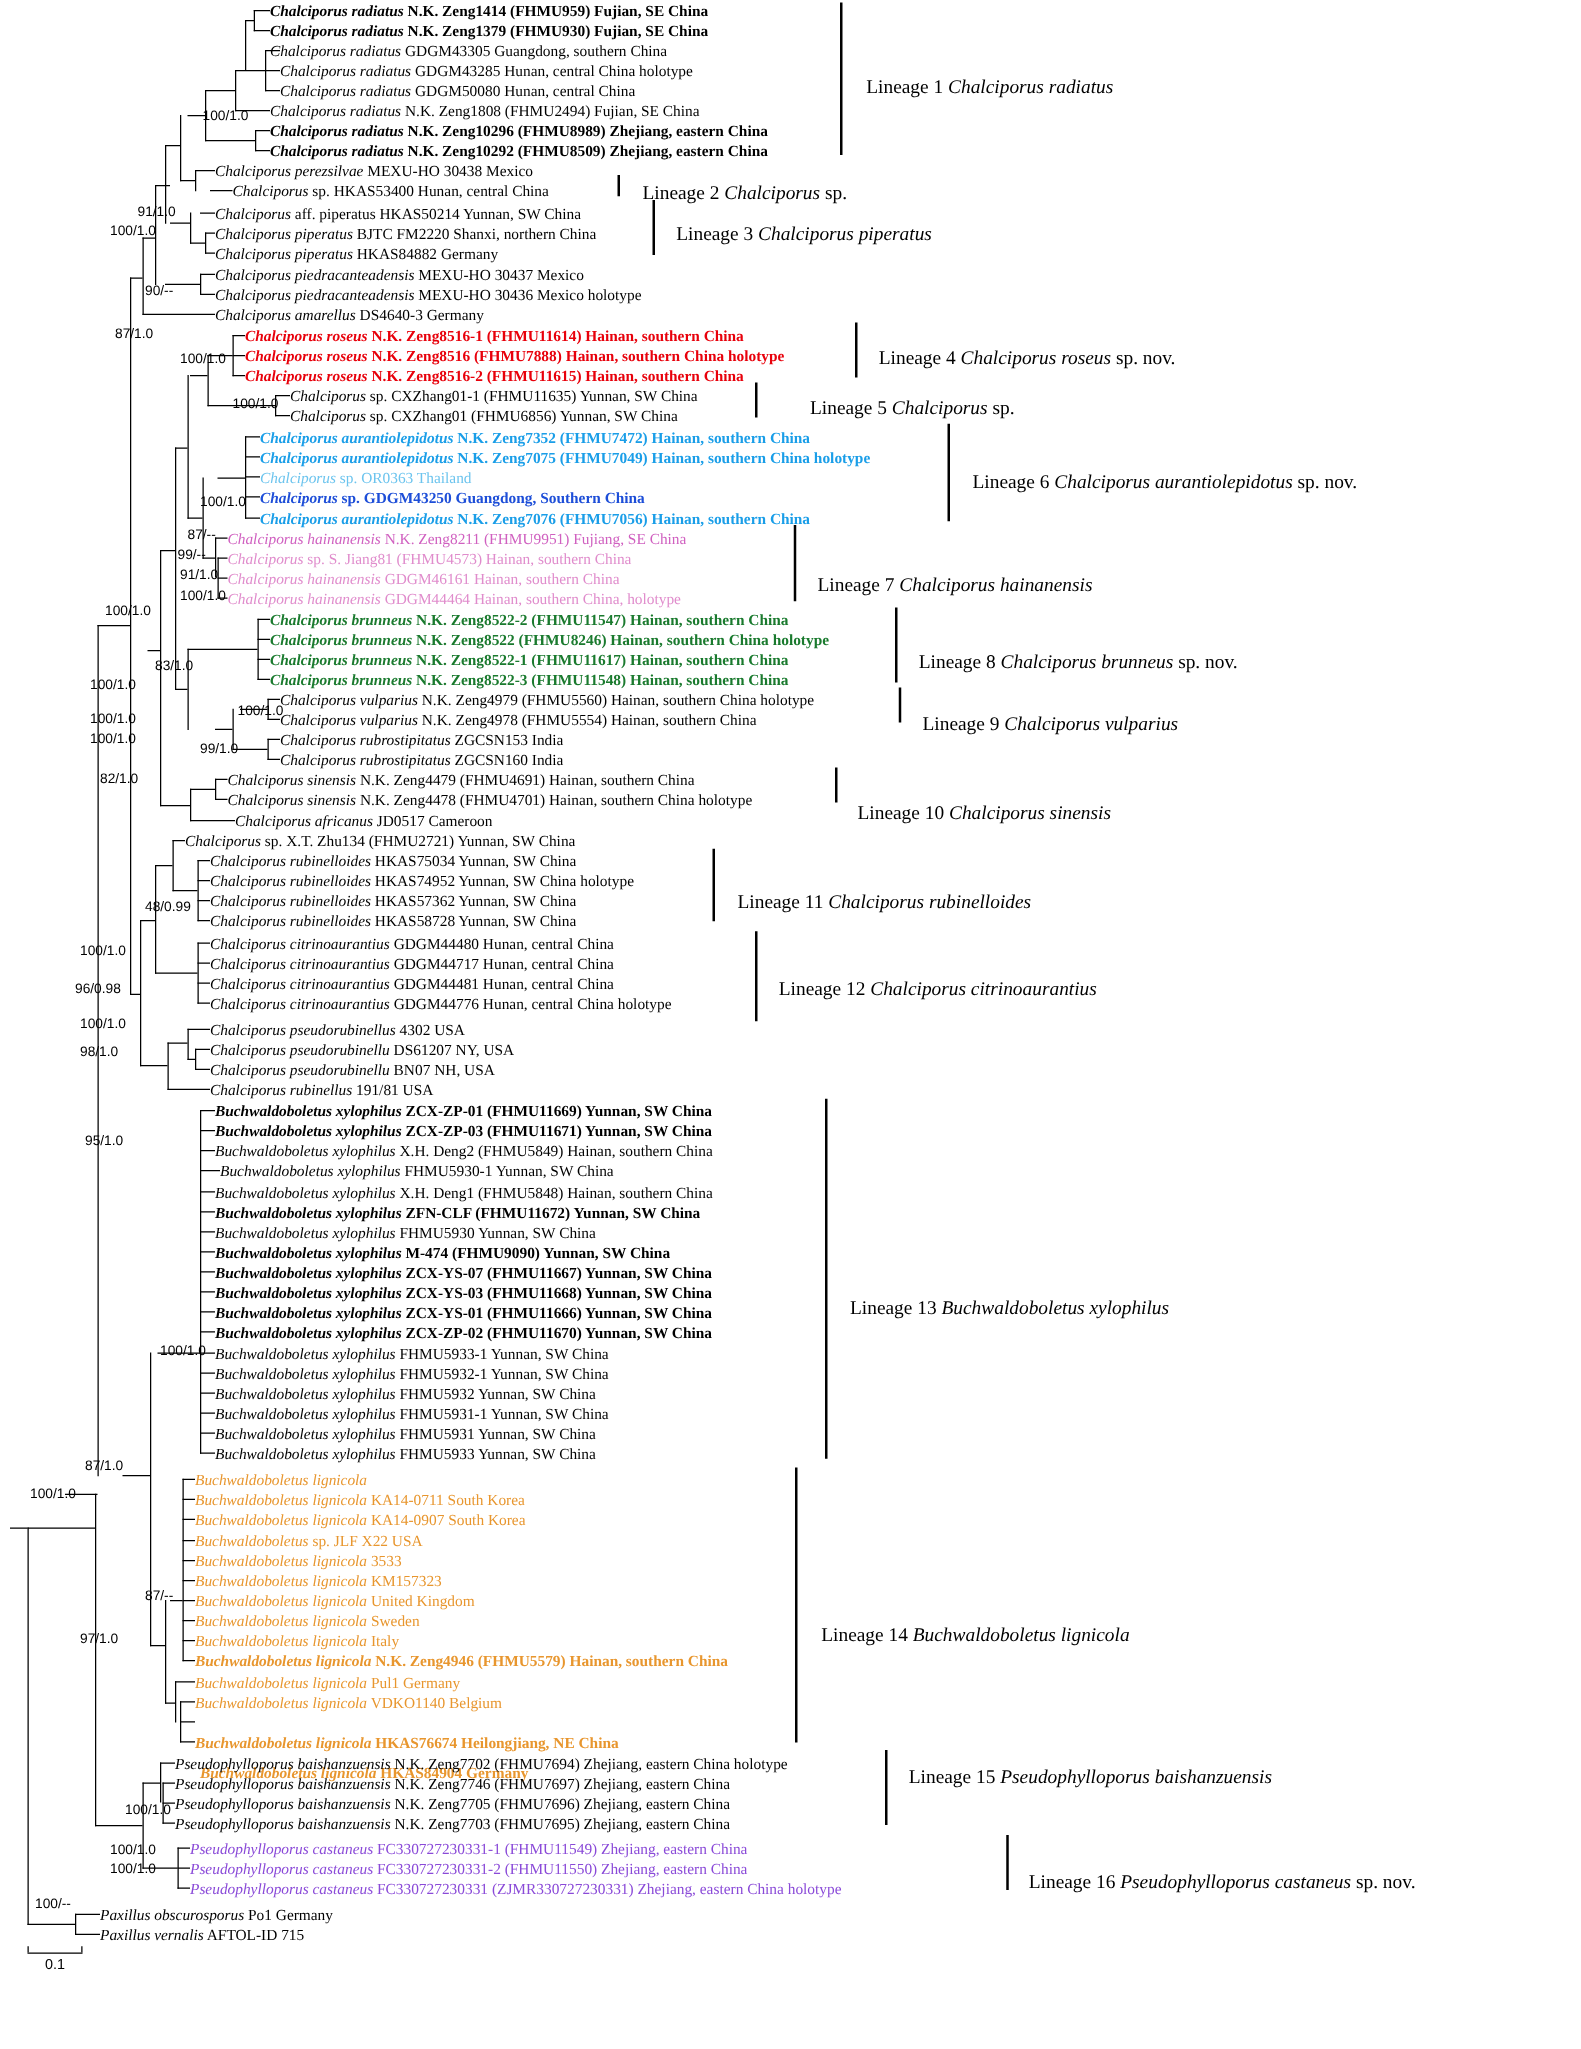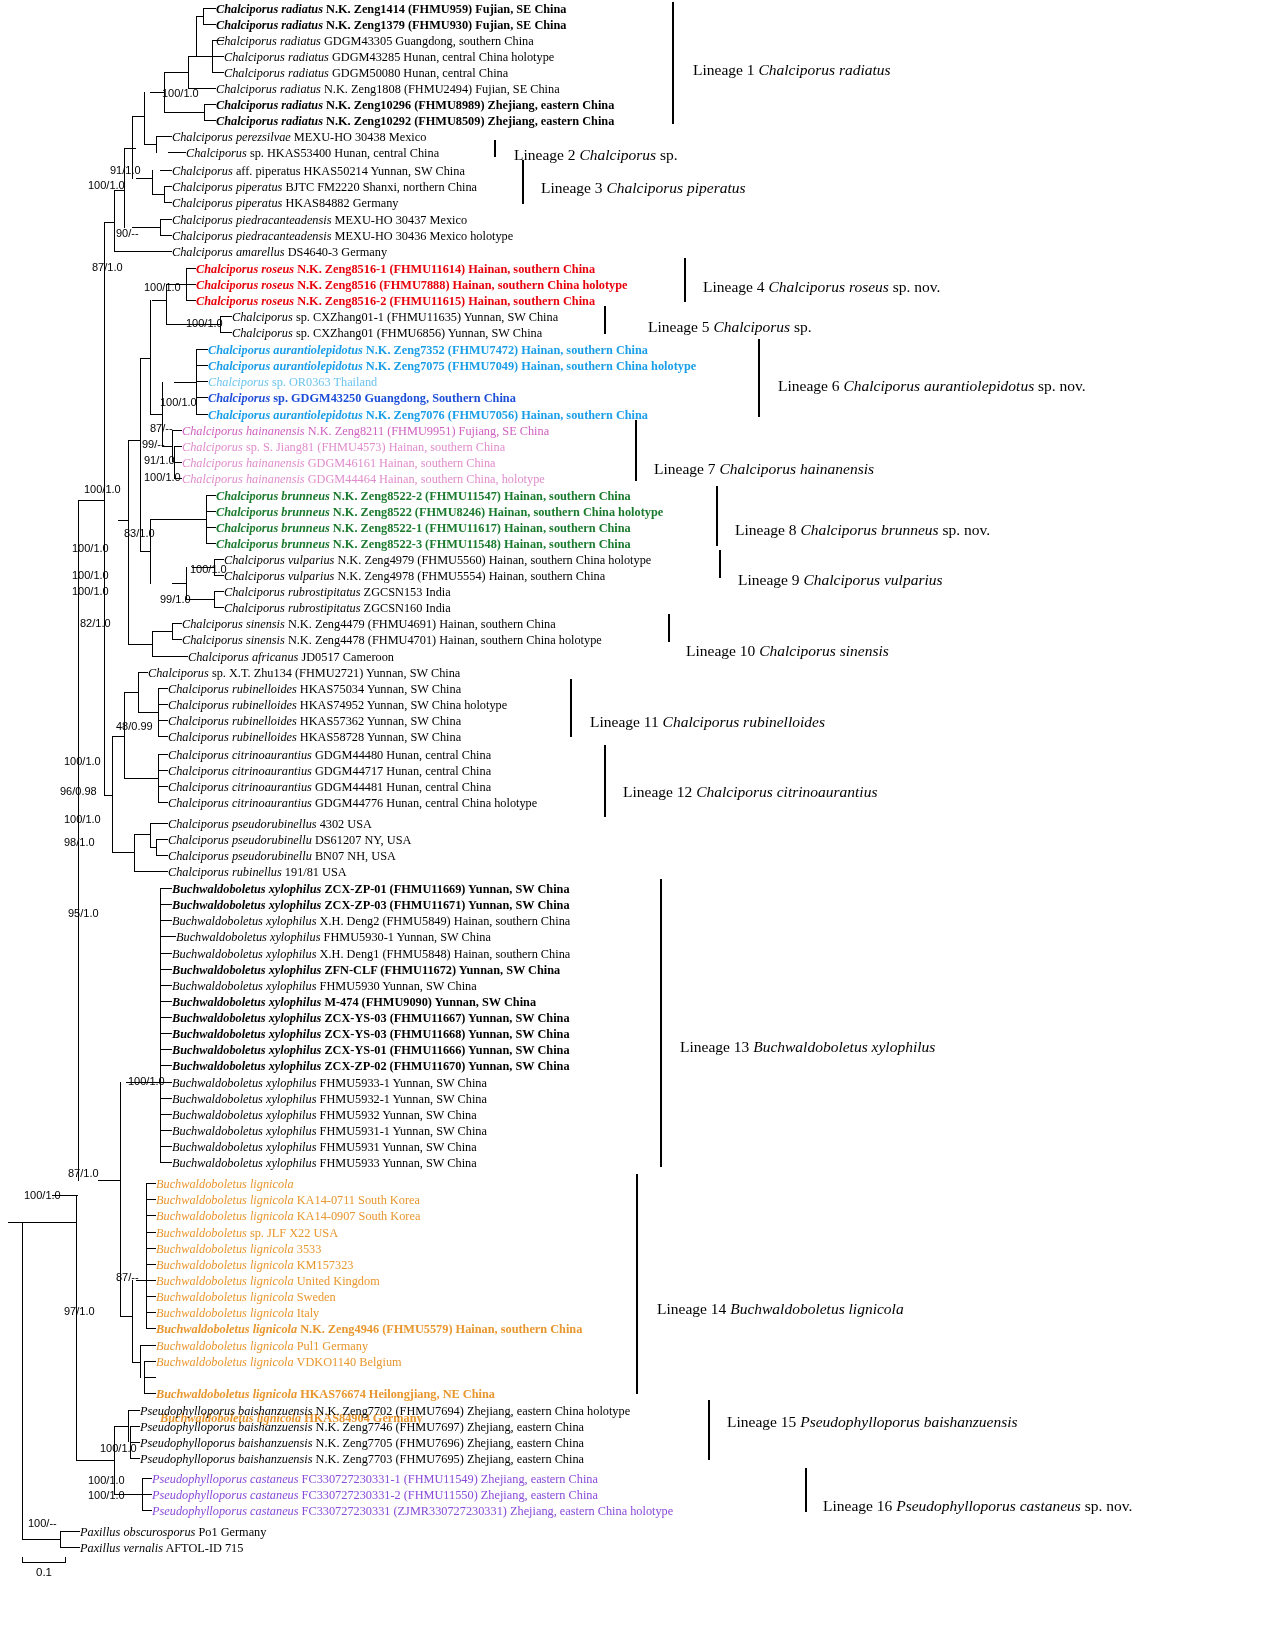--- a/index.html
+++ b/index.html
@@ -361,21 +361,21 @@
     <div class="taxon" style="left:168px; top:850px; color:#000000;"><span>Chalciporus pseudorubinellu</span><span class="reg"> BN07 NH, USA</span></div>
     <div class="taxon" style="left:168px; top:866px; color:#000000;"><span>Chalciporus rubinellus</span><span class="reg"> 191/81 USA</span></div>
     <div class="taxon bold" style="left:172px; top:883px; color:#000000;"><span>Buchwaldoboletus xylophilus</span><span class="reg"> ZCX-ZP-01 (FHMU11669) Yunnan, SW China</span></div>
     <div class="taxon bold" style="left:172px; top:899px; color:#000000;"><span>Buchwaldoboletus xylophilus</span><span class="reg"> ZCX-ZP-03 (FHMU11671) Yunnan, SW China</span></div>
     <div class="taxon" style="left:172px; top:915px; color:#000000;"><span>Buchwaldoboletus xylophilus</span><span class="reg"> X.H. Deng2 (FHMU5849) Hainan, southern China</span></div>
     <div class="taxon" style="left:176px; top:931px; color:#000000;"><span>Buchwaldoboletus xylophilus</span><span class="reg"> FHMU5930-1 Yunnan, SW China</span></div>
     <div class="taxon" style="left:172px; top:948px; color:#000000;"><span>Buchwaldoboletus xylophilus</span><span class="reg"> X.H. Deng1 (FHMU5848) Hainan, southern China</span></div>
     <div class="taxon bold" style="left:172px; top:964px; color:#000000;"><span>Buchwaldoboletus xylophilus</span><span class="reg"> ZFN-CLF (FHMU11672) Yunnan, SW China</span></div>
     <div class="taxon" style="left:172px; top:980px; color:#000000;"><span>Buchwaldoboletus xylophilus</span><span class="reg"> FHMU5930 Yunnan, SW China</span></div>
     <div class="taxon bold" style="left:172px; top:996px; color:#000000;"><span>Buchwaldoboletus xylophilus</span><span class="reg"> M-474 (FHMU9090) Yunnan, SW China</span></div>
-    <div class="taxon bold" style="left:172px; top:1012px; color:#000000;"><span>Buchwaldoboletus xylophilus</span><span class="reg"> ZCX-YS-03 (FHMU11667) Yunnan, SW China</span></div>
+    <div class="taxon bold" style="left:172px; top:1012px; color:#000000;"><span>Buchwaldoboletus xylophilus</span><span class="reg"> ZCX-YS-07 (FHMU11667) Yunnan, SW China</span></div>
     <div class="taxon bold" style="left:172px; top:1028px; color:#000000;"><span>Buchwaldoboletus xylophilus</span><span class="reg"> ZCX-YS-03 (FHMU11668) Yunnan, SW China</span></div>
     <div class="taxon bold" style="left:172px; top:1044px; color:#000000;"><span>Buchwaldoboletus xylophilus</span><span class="reg"> ZCX-YS-01 (FHMU11666) Yunnan, SW China</span></div>
     <div class="taxon bold" style="left:172px; top:1060px; color:#000000;"><span>Buchwaldoboletus xylophilus</span><span class="reg"> ZCX-ZP-02 (FHMU11670) Yunnan, SW China</span></div>
     <div class="taxon" style="left:172px; top:1077px; color:#000000;"><span>Buchwaldoboletus xylophilus</span><span class="reg">  FHMU5933-1 Yunnan, SW China</span></div>
     <div class="taxon" style="left:172px; top:1093px; color:#000000;"><span>Buchwaldoboletus xylophilus</span><span class="reg"> FHMU5932-1 Yunnan, SW China</span></div>
     <div class="taxon" style="left:172px; top:1109px; color:#000000;"><span>Buchwaldoboletus xylophilus</span><span class="reg"> FHMU5932 Yunnan, SW China</span></div>
     <div class="taxon" style="left:172px; top:1125px; color:#000000;"><span>Buchwaldoboletus xylophilus</span><span class="reg"> FHMU5931-1 Yunnan, SW China</span></div>
     <div class="taxon" style="left:172px; top:1141px; color:#000000;"><span>Buchwaldoboletus xylophilus</span><span class="reg"> FHMU5931 Yunnan, SW China</span></div>
     <div class="taxon" style="left:172px; top:1157px; color:#000000;"><span>Buchwaldoboletus xylophilus</span><span class="reg"> FHMU5933 Yunnan, SW China</span></div>
     <div class="taxon" style="left:156px; top:1178px; color:#e8962e;"><span>Buchwaldoboletus lignicola</span><span class="reg"></span></div>

